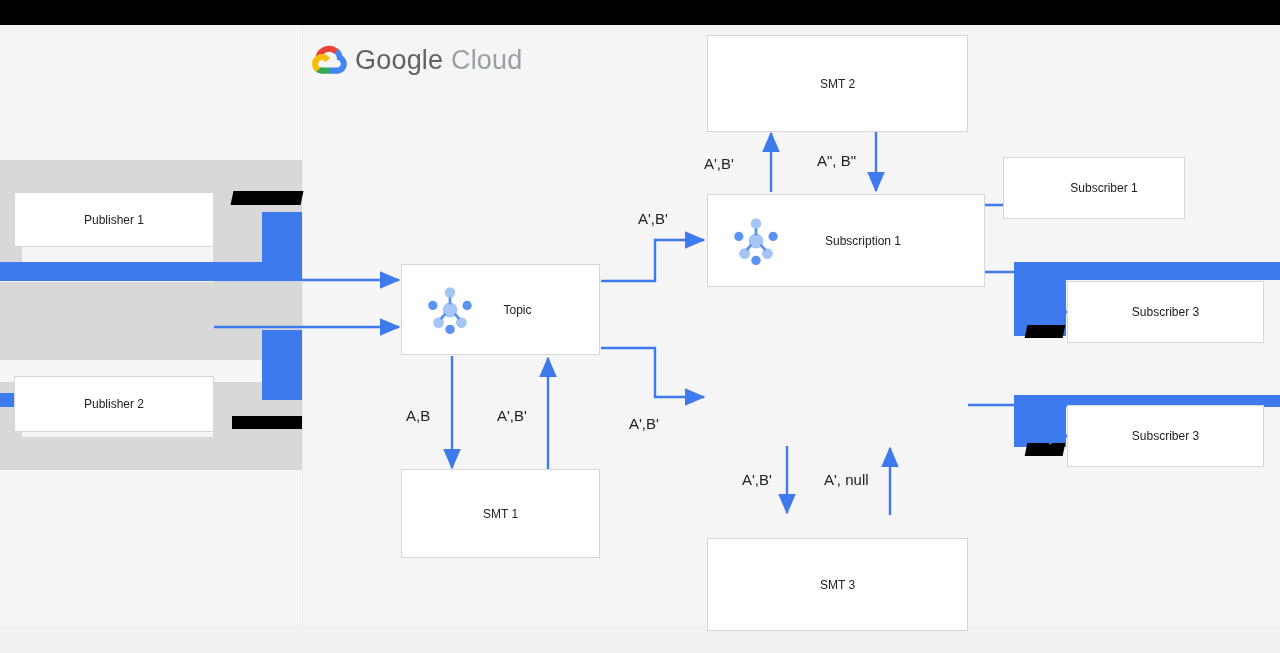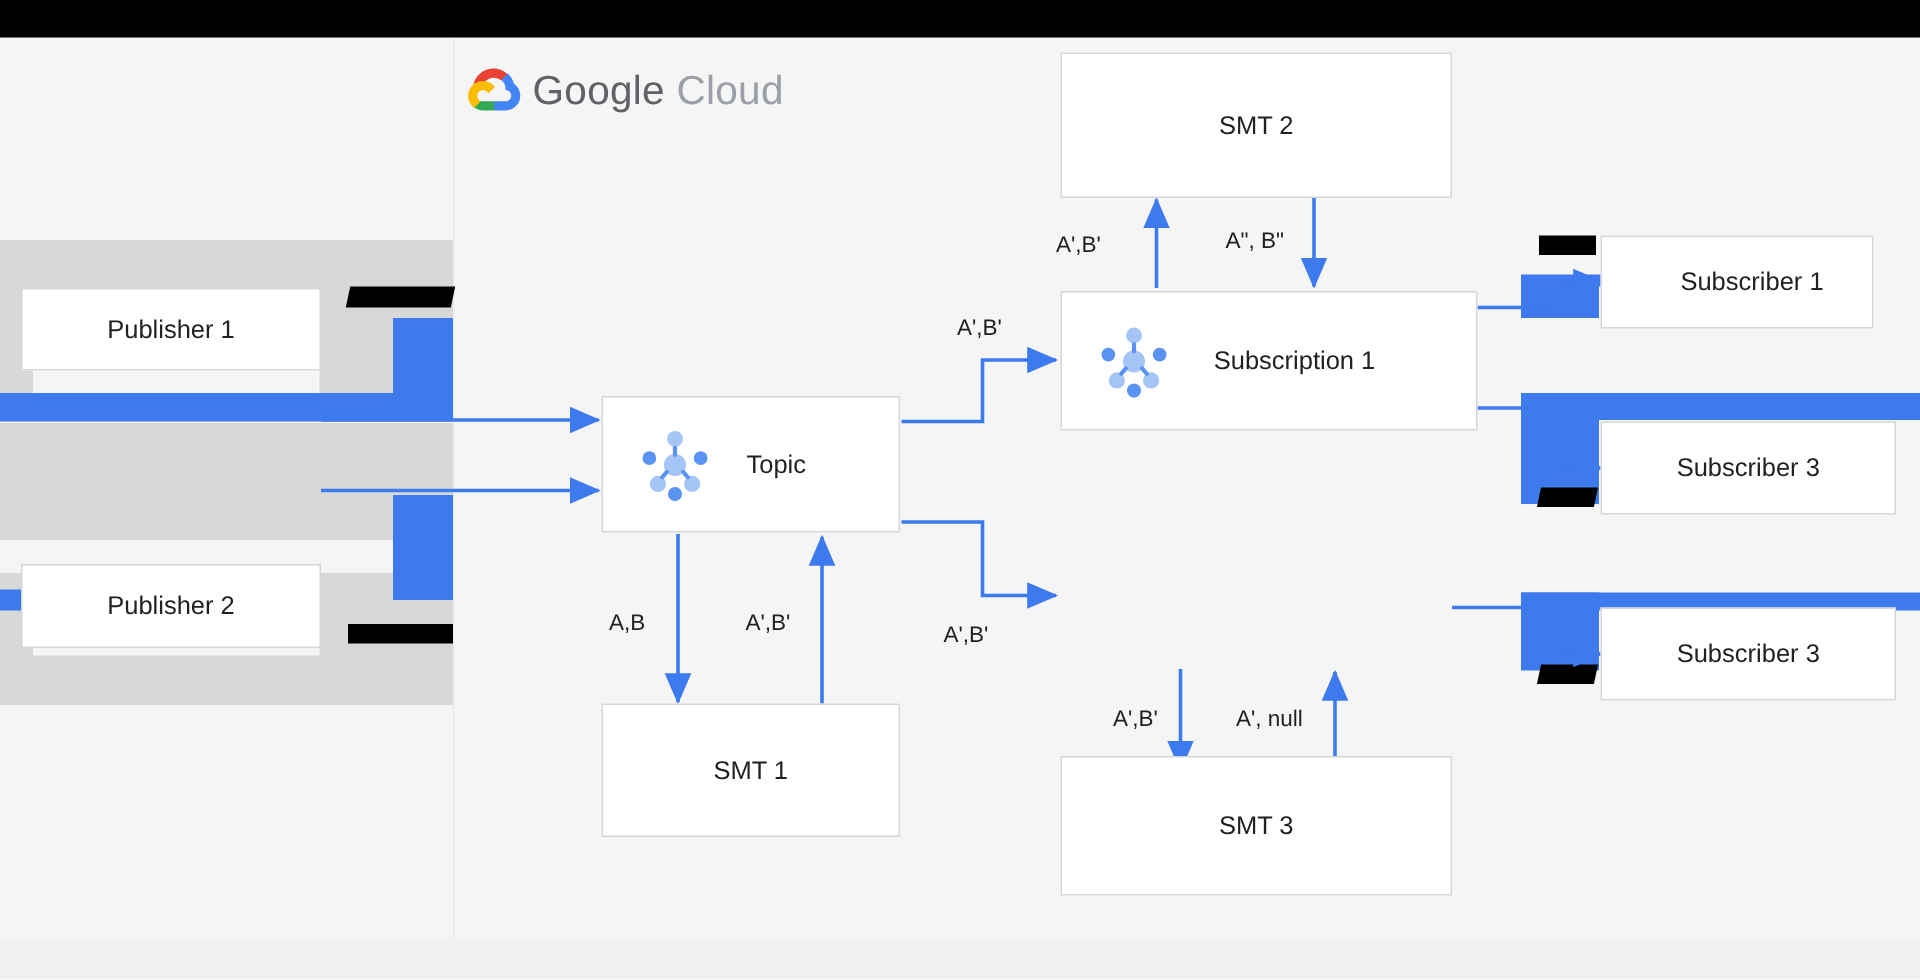--- a/index.html
+++ b/index.html
@@ -89,21 +89,21 @@
   .node {
     position: absolute;
     background: #ffffff;
     border: 1px solid #d6d6d6;
     box-sizing: border-box;
     display: flex;
     align-items: center;
     justify-content: center;
   }
   .node-label {
-    font-size: 17px;
+    font-size: 12px;
     color: #202124;
     white-space: nowrap;
   }
   .node.with-icon {
     justify-content: flex-start;
   }
   .node.with-icon .node-icon {
     position: absolute;
     left: 22px;
     top: 50%;
@@ -241,21 +241,21 @@
   </div>
 
   <div class="node" style="left:401px; top:469px; width:199px; height:89px;">
     <span class="node-label">SMT 1</span>
   </div>
 
   <div class="node" style="left:707px; top:35px; width:261px; height:97px;">
     <span class="node-label">SMT 2</span>
   </div>
 
-  <div class="node" style="left:707px; top:504px; width:261px; height:93px;">
+  <div class="node" style="left:707px; top:538px; width:261px; height:93px;">
     <span class="node-label">SMT 3</span>
   </div>
 
   <div class="node with-icon" style="left:707px; top:194px; width:278px; height:93px;">
     <svg class="node-icon" viewBox="0 0 52 52">
       <circle cx="26" cy="26" r="7.4" fill="#a6c5f7"></circle>
       <circle cx="26" cy="8.6" r="5.3" fill="#a6c5f7"></circle>
       <circle cx="8.9" cy="21.4" r="4.6" fill="#5b93f3"></circle>
       <circle cx="43.1" cy="21.4" r="4.6" fill="#5b93f3"></circle>
       <circle cx="14.6" cy="38.6" r="5.4" fill="#a6c5f7"></circle>
@@ -264,21 +264,21 @@
       <g stroke="#5b93f3" stroke-width="2.8" stroke-linecap="round">
         <line x1="26" y1="14.4" x2="26" y2="19.2"></line>
         <line x1="20.6" y1="30.6" x2="17.4" y2="34.2"></line>
         <line x1="31.4" y1="30.6" x2="34.6" y2="34.2"></line>
       </g>
     </svg>
     <span class="node-label">Subscription 1</span>
   </div>
 
 
-  <div class="node" style="left:1067px; top:157px; width:182px; height:62px;padding-left:20px;">
+  <div class="node" style="left:1003px; top:157px; width:182px; height:62px;padding-left:20px;">
     <span class="node-label">Subscriber 1</span>
   </div>
 
   <div class="node" style="left:1067px; top:281px; width:197px; height:62px;">
     <span class="node-label">Subscriber 3</span>
   </div>
 
   <div class="node" style="left:1067px; top:405px; width:197px; height:62px;">
     <span class="node-label">Subscriber 3</span>
   </div>

